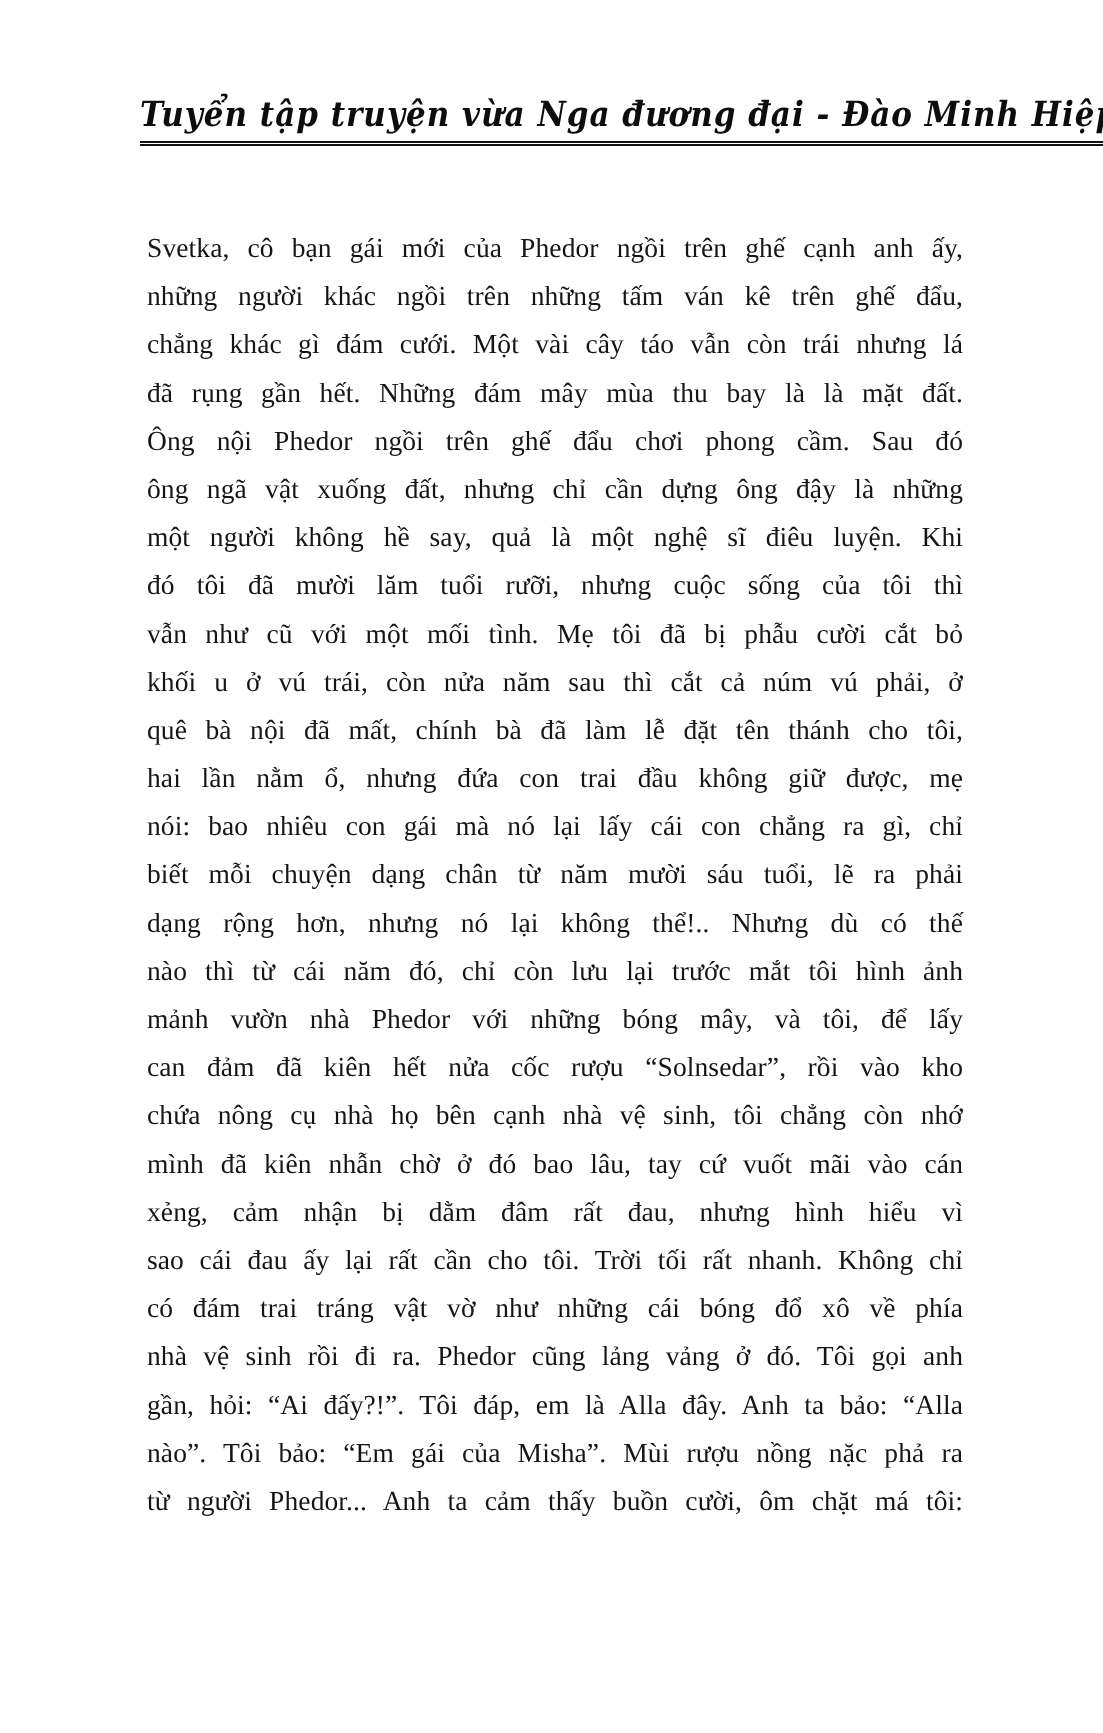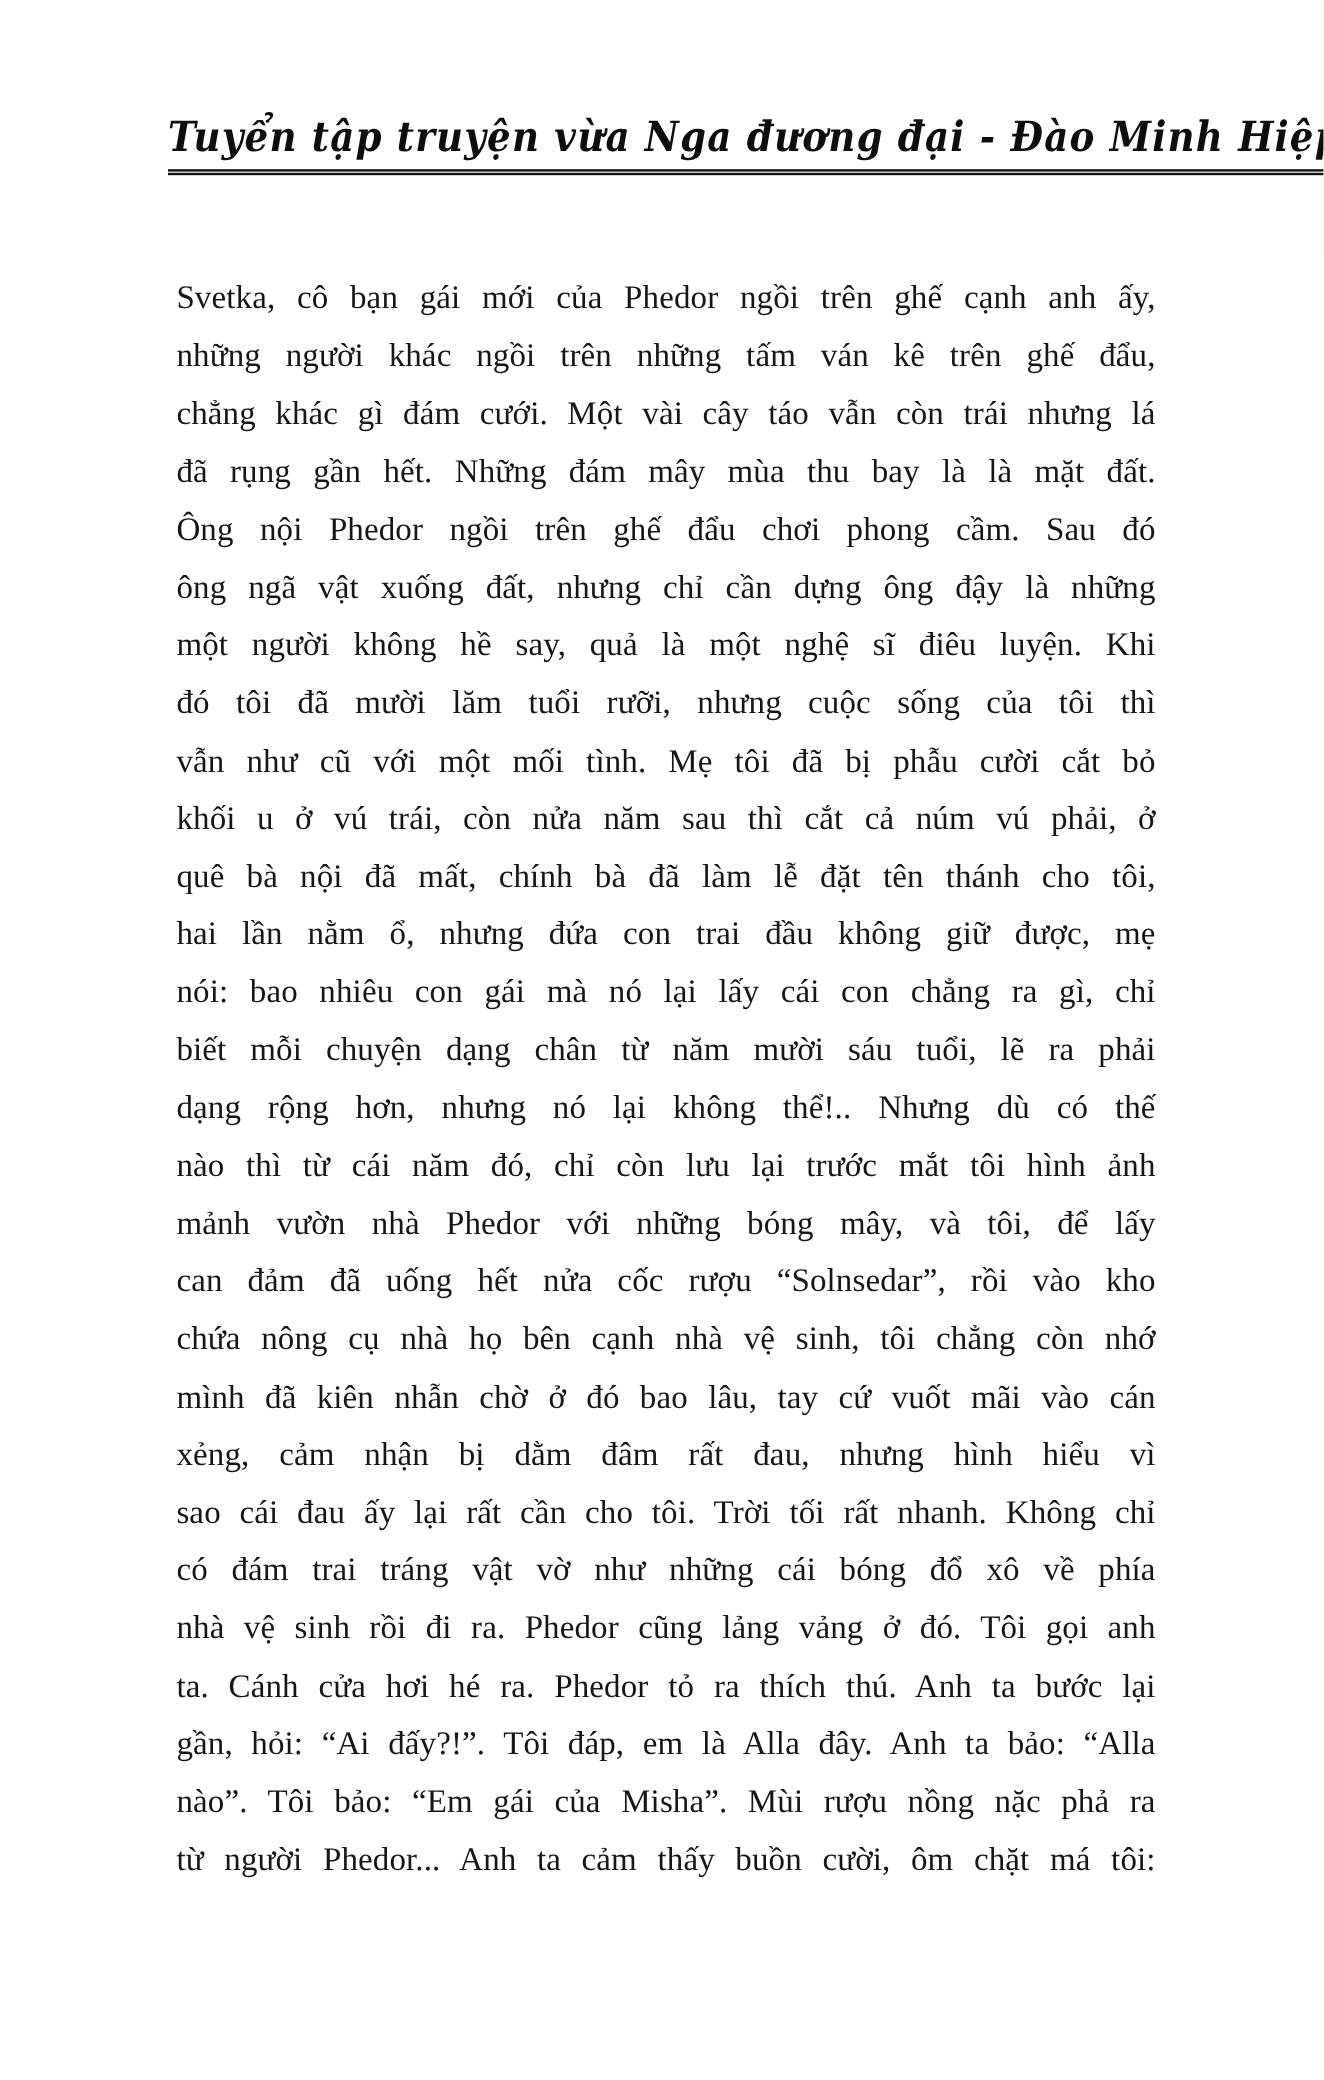--- a/index.html
+++ b/index.html
@@ -88,26 +88,25 @@
     <div class="text-line">đó tôi đã mười lăm tuổi rưỡi, nhưng cuộc sống của tôi thì</div>
     <div class="text-line">vẫn như cũ với một mối tình. Mẹ tôi đã bị phẫu cười cắt bỏ</div>
     <div class="text-line">khối u ở vú trái, còn nửa năm sau thì cắt cả núm vú phải, ở</div>
     <div class="text-line">quê bà nội đã mất, chính bà đã làm lễ đặt tên thánh cho tôi,</div>
     <div class="text-line">hai lần nằm ổ, nhưng đứa con trai đầu không giữ được, mẹ</div>
     <div class="text-line">nói: bao nhiêu con gái mà nó lại lấy cái con chẳng ra gì, chỉ</div>
     <div class="text-line">biết mỗi chuyện dạng chân từ năm mười sáu tuổi, lẽ ra phải</div>
     <div class="text-line">dạng rộng hơn, nhưng nó lại không thể!.. Nhưng dù có thế</div>
     <div class="text-line">nào thì từ cái năm đó, chỉ còn lưu lại trước mắt tôi hình ảnh</div>
     <div class="text-line">mảnh vườn nhà Phedor với những bóng mây, và tôi, để lấy</div>
-    <div class="text-line">can đảm đã uống hết nửa cốc rượu “Solnsedar”, rồi vào kho</div>
+    <div class="text-line">can đảm đã kiên hết nửa cốc rượu “Solnsedar”, rồi vào kho</div>
     <div class="text-line">chứa nông cụ nhà họ bên cạnh nhà vệ sinh, tôi chẳng còn nhớ</div>
     <div class="text-line">mình đã kiên nhẫn chờ ở đó bao lâu, tay cứ vuốt mãi vào cán</div>
     <div class="text-line">xẻng, cảm nhận bị dằm đâm rất đau, nhưng hình hiểu vì</div>
     <div class="text-line">sao cái đau ấy lại rất cần cho tôi. Trời tối rất nhanh. Không chỉ</div>
     <div class="text-line">có đám trai tráng vật vờ như những cái bóng đổ xô về phía</div>
     <div class="text-line">nhà vệ sinh rồi đi ra. Phedor cũng lảng vảng ở đó. Tôi gọi anh</div>
-    <div class="text-line">ta. Cánh cửa hơi hé ra. Phedor tỏ ra thích thú. Anh ta bước lại</div>
     <div class="text-line">gần, hỏi: “Ai đấy?!”. Tôi đáp, em là Alla đây. Anh ta bảo: “Alla</div>
     <div class="text-line">nào”. Tôi bảo: “Em gái của Misha”. Mùi rượu nồng nặc phả ra</div>
     <div class="text-line">từ người Phedor... Anh ta cảm thấy buồn cười, ôm chặt má tôi:</div>
   </div>
 
 </div>
 
 </body></html>

